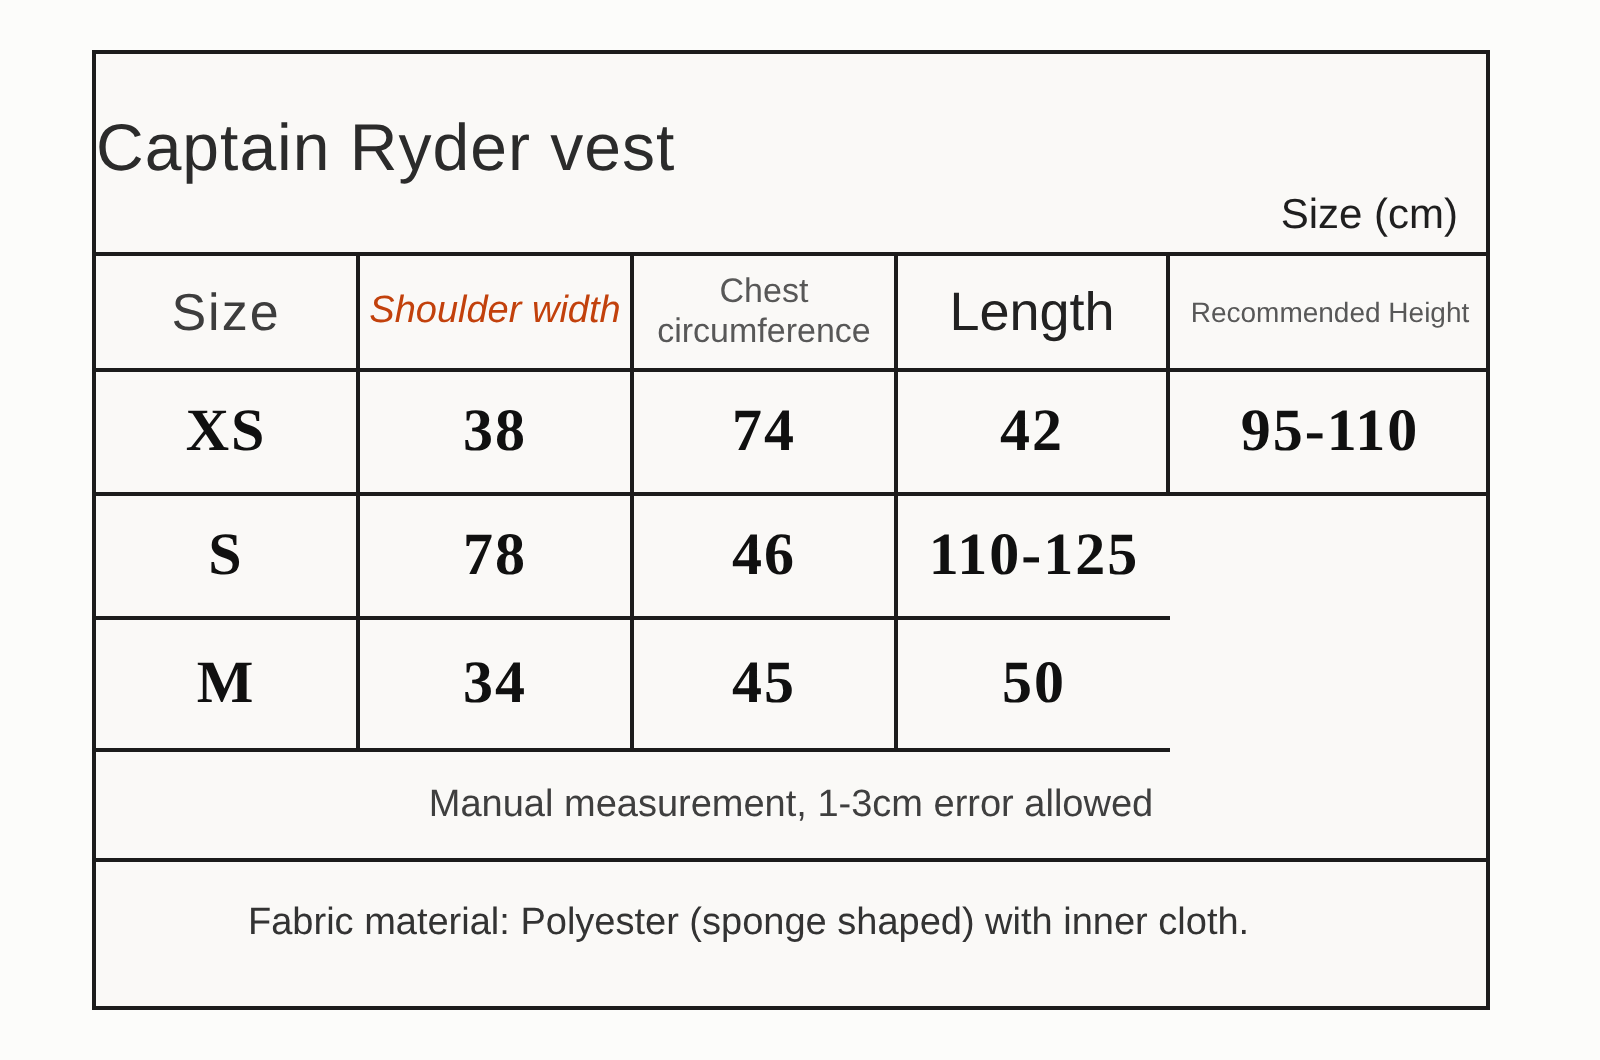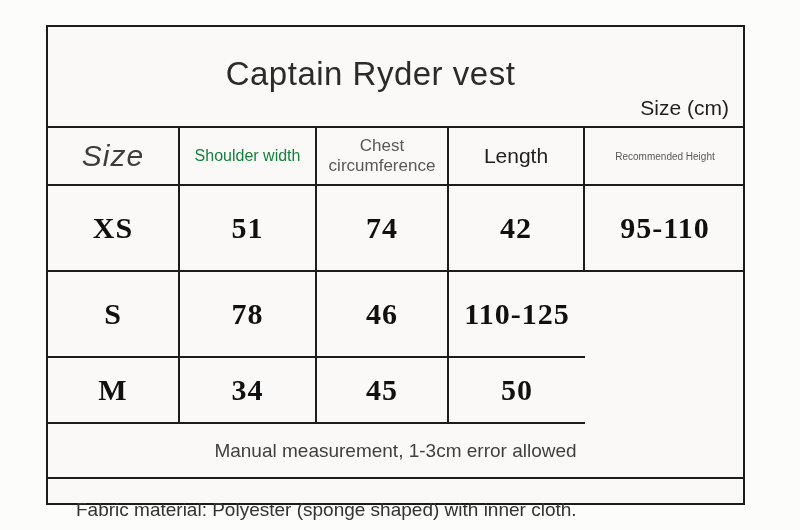--- a/index.html
+++ b/index.html
@@ -15,56 +15,56 @@
     font-family:"Liberation Sans", sans-serif;}
   .sheet{
     position:absolute;left:46px;top:25px;width:699px;height:480px;
     border:2px solid var(--border);background:var(--cell-bg);
   }
   
   .title-block{
     position:relative;height:101px;border-bottom:2px solid var(--border);
   }
   .title{
-    position:absolute;left:0;right:50px;top:28px;text-align:center;
+    position:absolute;left:0;right:50px;top:28px;
     font-size:33px;color:#2b2b2b;letter-spacing:0.5px;
   }
   .unit{
     position:absolute;right:14px;bottom:6px;
     font-size:21px;color:#1f1f1f;
   }
   
   .row{display:grid;grid-template-columns:132px 137px 132px 136px 160px;}
   .cell{
     display:flex;align-items:center;justify-content:center;
     border-right:2px solid var(--border);border-bottom:2px solid var(--border);
     text-align:center;
   }
   .cell:last-child{border-right:none;}
   .header-row{height:58px;}
-  .header-row .c0{font-size:30px;color:#3d3d3d;letter-spacing:1px;font-style:italic;}
-  .header-row .c1{font-size:16px;color:#15803d;}
+  .header-row .c0{font-size:26px;color:#3d3d3d;letter-spacing:1px;}
+  .header-row .c1{font-size:19px;color:#c2410c;font-style:italic;}
   .header-row .c2{font-size:17px;color:var(--ink-gray);}
-  .header-row .c3{font-size:21px;color:#222;text-align:center;}
-  .header-row .c4{font-size:10px;color:var(--ink-gray);}
-  .data-row{height:86px;}
+  .header-row .c3{font-size:27px;color:#222;text-align:center;}
+  .header-row .c4{font-size:14px;color:var(--ink-gray);}
+  .data-row{height:62px;}
   .data-row.last{height:66px;}
   .data-row .cell{
     font-family:"Liberation Serif","DejaVu Serif",serif;font-weight:700;
     font-size:30px;color:var(--ink);letter-spacing:1px;
   }
   
   .note-row{
     height:55px;border-bottom:2px solid var(--border);
     display:flex;align-items:center;justify-content:center;
     font-size:19px;color:#3f3f3f;
   }
   .fabric-row{
     height:62px;display:flex;align-items:center;
-    padding-left:28px;font-size:19px;color:#333;
+    padding-left:76px;font-size:19px;color:#333;
   }
 </style>
 </head>
 <body>
 
 <div class="sheet">
 
   <div class="title-block">
     <div class="title">Captain Ryder vest</div>
     <div class="unit">Size (cm)</div>
@@ -73,21 +73,21 @@
   <div class="row header-row">
     <div class="cell c0">Size</div>
     <div class="cell c1">Shoulder width</div>
     <div class="cell c2">Chest circumference</div>
     <div class="cell c3">Length</div>
     <div class="cell c4">Recommended Height</div>
   </div>
 
   <div class="row data-row">
     <div class="cell">XS</div>
-    <div class="cell">51</div>
+    <div class="cell">38</div>
     <div class="cell">74</div>
     <div class="cell">42</div>
     <div class="cell">95-110</div>
   </div>
 
   <div class="row data-row">
     <div class="cell">S</div>
     <div class="cell">78</div>
     <div class="cell">46</div>
     <div class="cell">110-125</div>

